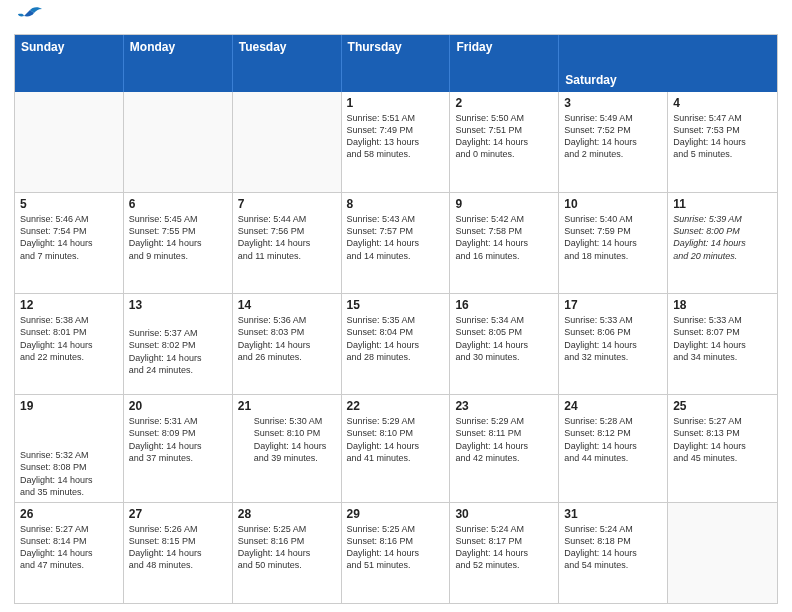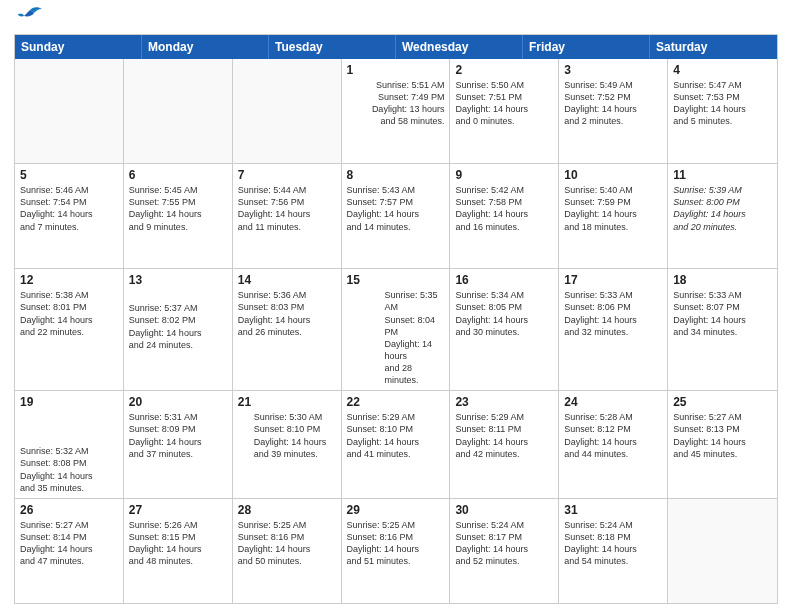--- a/index.html
+++ b/index.html
@@ -40,32 +40,32 @@
       color: #444;
     }
     .calendar {
       flex: 1;
       display: flex;
       flex-direction: column;
       border: 1px solid #ccc;
     }
     .cal-header {
       display: grid;
-      grid-template-columns: repeat(6, 1fr);
+      grid-template-columns: repeat(7, 1fr);
       background: #1a5fb4;
     }
     .cal-header-cell {
       color: #fff;
       font-size: 12px;
       font-weight: bold;
       padding: 5px 6px;
       text-align: left;
       border-right: 1px solid #3a7fd4;
     }
-    .cal-header-cell:last-child { border-right: none; }
+    .cal-header-cell:last-child { border-right: none; margin-top: 33px; }
     .cal-body {
       flex: 1;
       display: flex;
       flex-direction: column;
     }
     .cal-row {
       display: grid;
       grid-template-columns: repeat(7, 1fr);
       flex: 1;
       border-top: 1px solid #ccc;
@@ -116,32 +116,32 @@
       <div class="month-title"></div>
       <div class="subtitle"></div>
     </div>
   </div>
 
   <div class="calendar">
     <div class="cal-header">
     <div class="cal-header-cell">Sunday</div>
         <div class="cal-header-cell">Monday</div>
         <div class="cal-header-cell">Tuesday</div>
-        <div class="cal-header-cell">Wednesday</div>
+        <div class="cal-header-cell">Thursday</div>
         <div class="cal-header-cell">Friday</div>
         <div class="cal-header-cell">Saturday</div>
       </div>
     <div class="cal-body">
     <div class="cal-row">
           <div class="cal-cell empty"></div>
           <div class="cal-cell empty"></div>
           <div class="cal-cell empty"></div>
           <div class="cal-cell">
             <div class="day-num">1</div>
-            <div class="cell-text" style="white-space: pre-line; text-align: right;">Sunrise: 5:51 AM
+            <div class="cell-text" style="white-space: pre-line;">Sunrise: 5:51 AM
 Sunset: 7:49 PM
 Daylight: 13 hours
 and 58 minutes.</div>
           </div>
           <div class="cal-cell">
             <div class="day-num">2</div>
             <div class="cell-text" style="white-space: pre-line;">Sunrise: 5:50 AM
 Sunset: 7:51 PM
 Daylight: 14 hours
 and 0 minutes.</div>
@@ -229,21 +229,21 @@
           </div>
           <div class="cal-cell">
             <div class="day-num">14</div>
             <div class="cell-text" style="white-space: pre-line;">Sunrise: 5:36 AM
 Sunset: 8:03 PM
 Daylight: 14 hours
 and 26 minutes.</div>
           </div>
           <div class="cal-cell">
             <div class="day-num">15</div>
-            <div class="cell-text" style="white-space: pre-line; margin-left: 38px;">Sunrise: 5:35 AM
+            <div class="cell-text" style="white-space: pre-line;">Sunrise: 5:35 AM
 Sunset: 8:04 PM
 Daylight: 14 hours
 and 28 minutes.</div>
           </div>
           <div class="cal-cell">
             <div class="day-num">16</div>
             <div class="cell-text" style="white-space: pre-line;">Sunrise: 5:34 AM
 Sunset: 8:05 PM
 Daylight: 14 hours
 and 30 minutes.</div>

